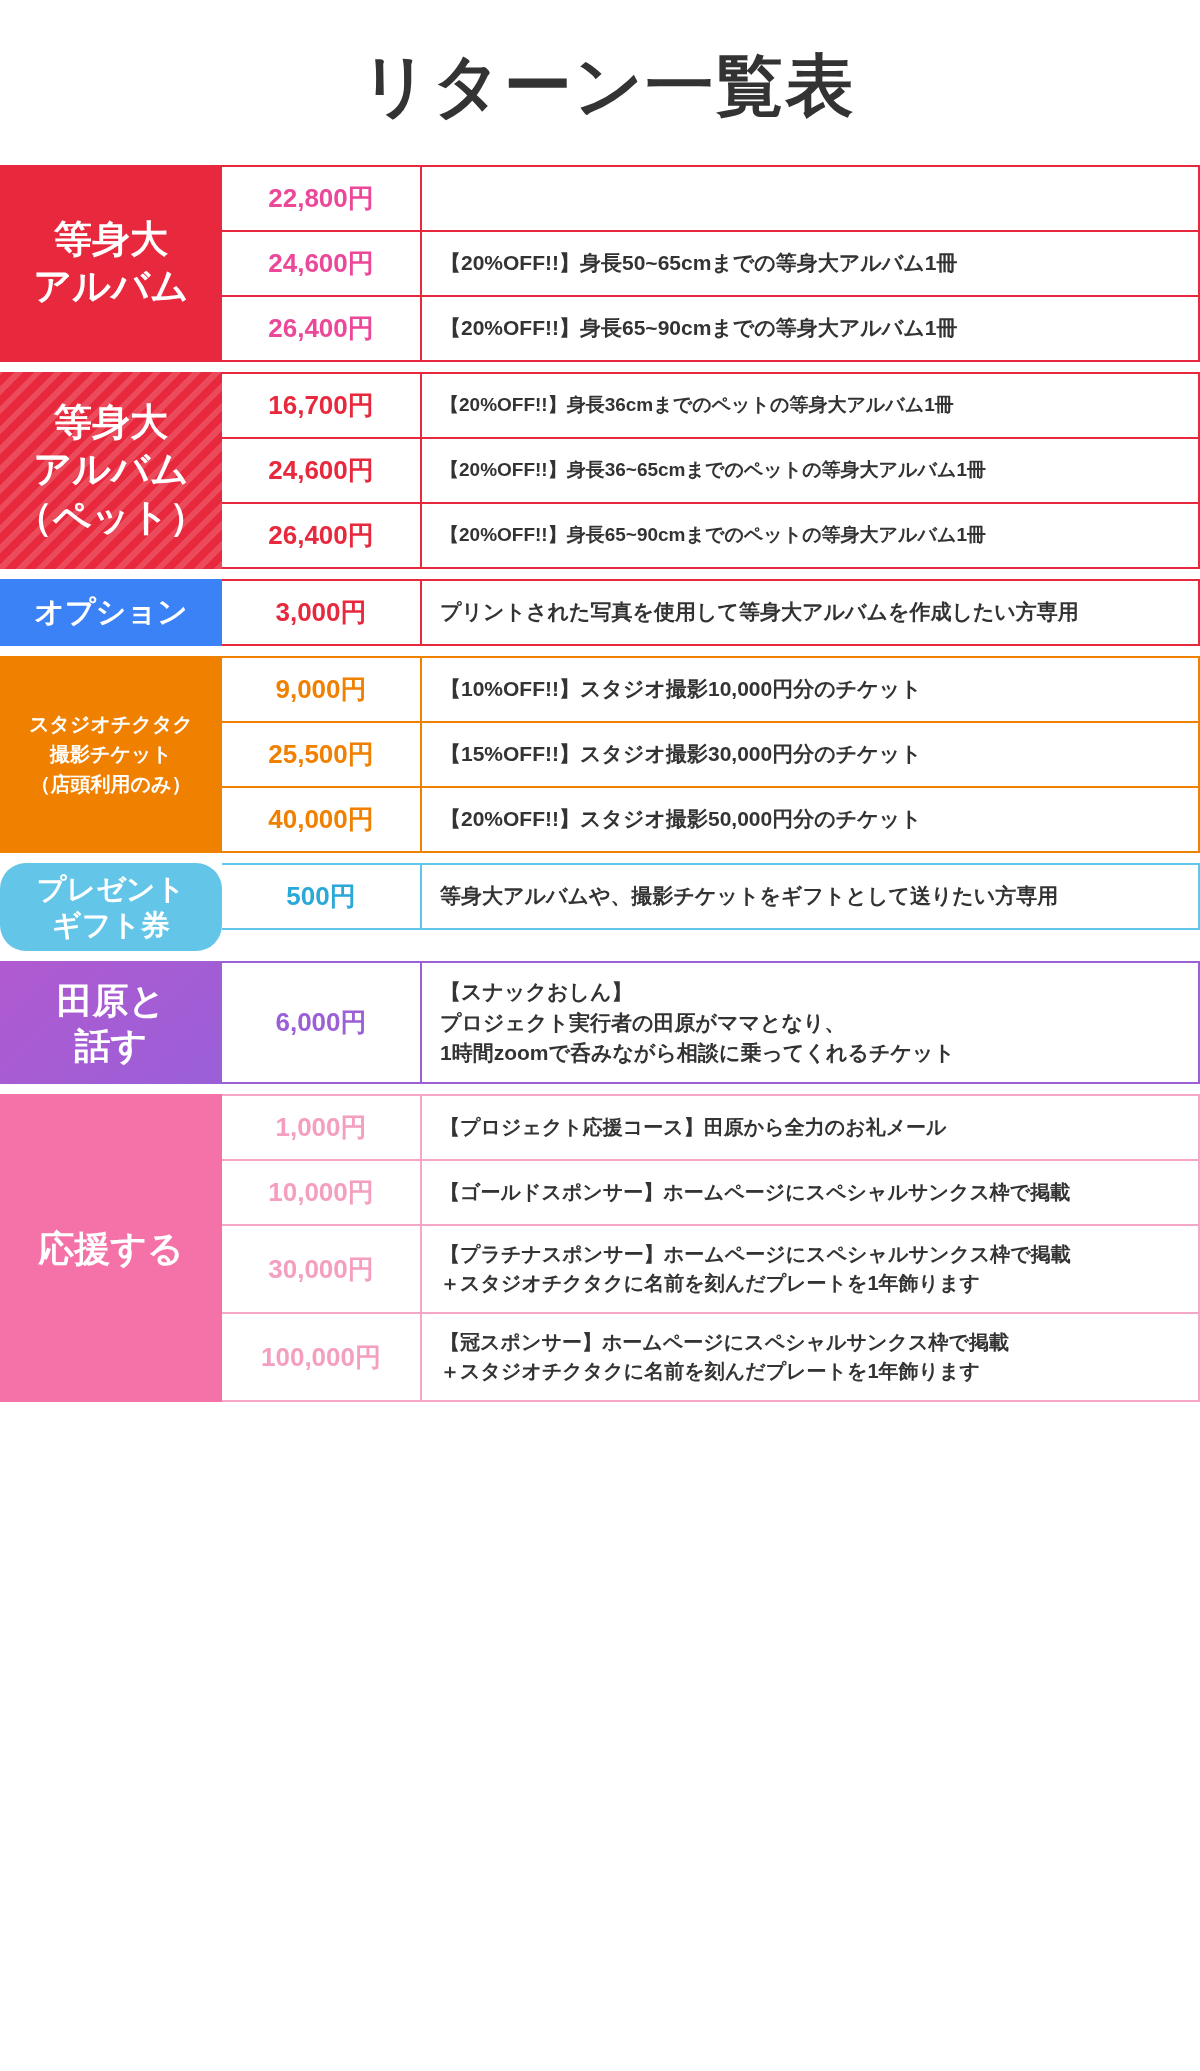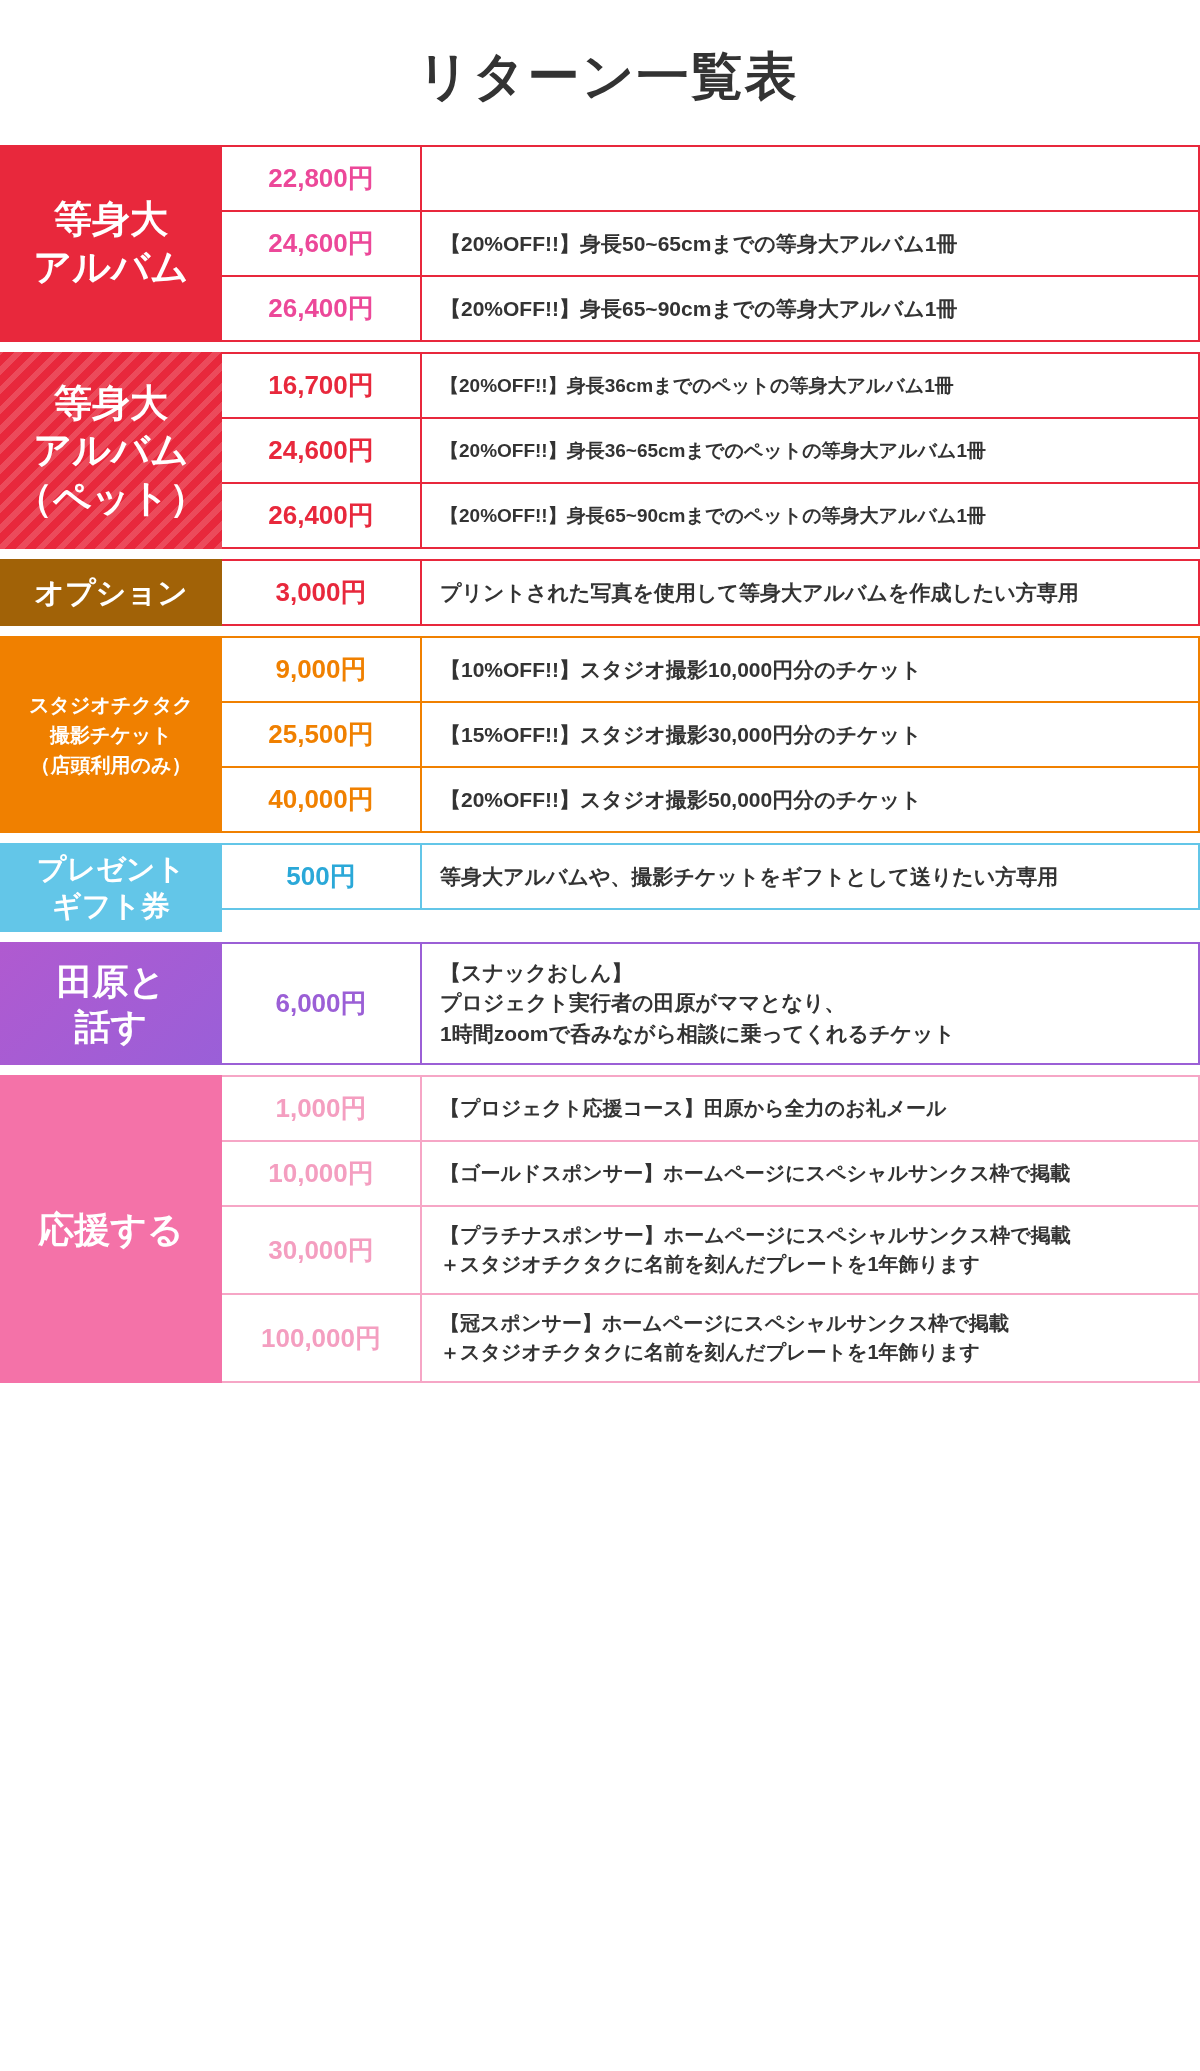--- a/index.html
+++ b/index.html
@@ -10,21 +10,21 @@
   }
   #page {
     width: 1200px;
     min-height: 2071px;
     background: #ffffff;
     position: relative;
     margin: 0 auto;
   }
   .page-title {
     text-align: center;
-    font-size: 52px;
+    font-size: 68px;
     font-weight: bold;
     color: #333333;
     letter-spacing: 2px;
     padding: 45px 0 38px 16px;
     line-height: 1.2;
   }
   .table-wrap {
     padding: 0 0 40px 0;
   }
   
@@ -99,29 +99,29 @@
   .g-redstripe .cat {
     background: #e8283c;
     background-image: repeating-linear-gradient(
       -45deg, rgba(255,255,255,0.16) 0 6px, rgba(255,255,255,0) 6px 14px);
     font-size: 38px;
   }
   .g-redstripe .row { border-color: #e8283c; }
   .g-redstripe .price { color: #e8283c; border-right-color: #e8283c; }
   .g-redstripe .desc { font-size: 19px; }
 
-  .g-option .cat { background: #a16207; font-size: 30px; }
+  .g-option .cat { background: #3b82f6; font-size: 30px; }
   .g-option .row { border-color: #e8283c; }
   .g-option .price { color: #e8283c; border-right-color: #e8283c; }
 
   .g-orange .cat { background: #f08000; font-size: 20px; line-height: 1.5; }
   .g-orange .row { border-color: #f08000; }
   .g-orange .price { color: #f08000; border-right-color: #f08000; }
 
-  .g-blue .cat { background: #63c6e8; font-size: 29px; }
+  .g-blue .cat { background: #63c6e8; font-size: 29px; border-radius: 26px; }
   .g-blue .row { border-color: #63c6e8; }
   .g-blue .price { color: #2aa8d8; border-right-color: #63c6e8; }
   .g-blue .desc { font-weight: bold; }
 
   .g-purple .cat {
     background: linear-gradient(135deg, #b05ad0 0%, #9a5fd8 100%);
     font-size: 36px;
   }
   .g-purple .row { border-color: #9b5fd6; }
   .g-purple .price { color: #9b5fd6; border-right-color: #9b5fd6; }

